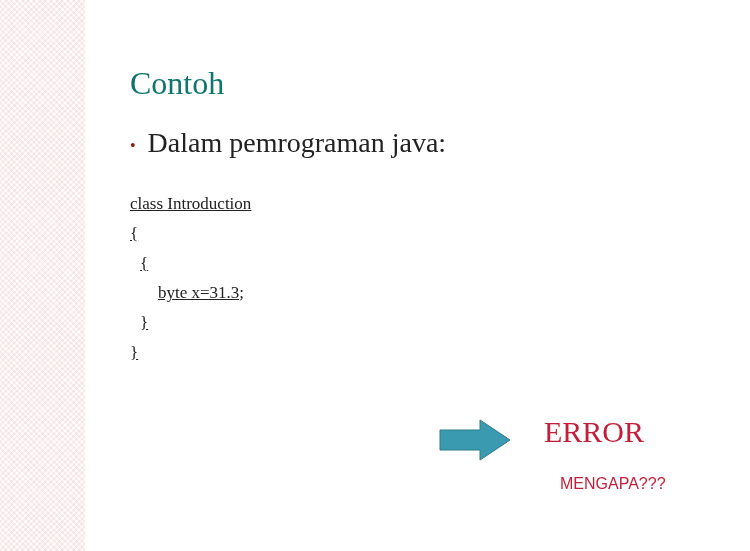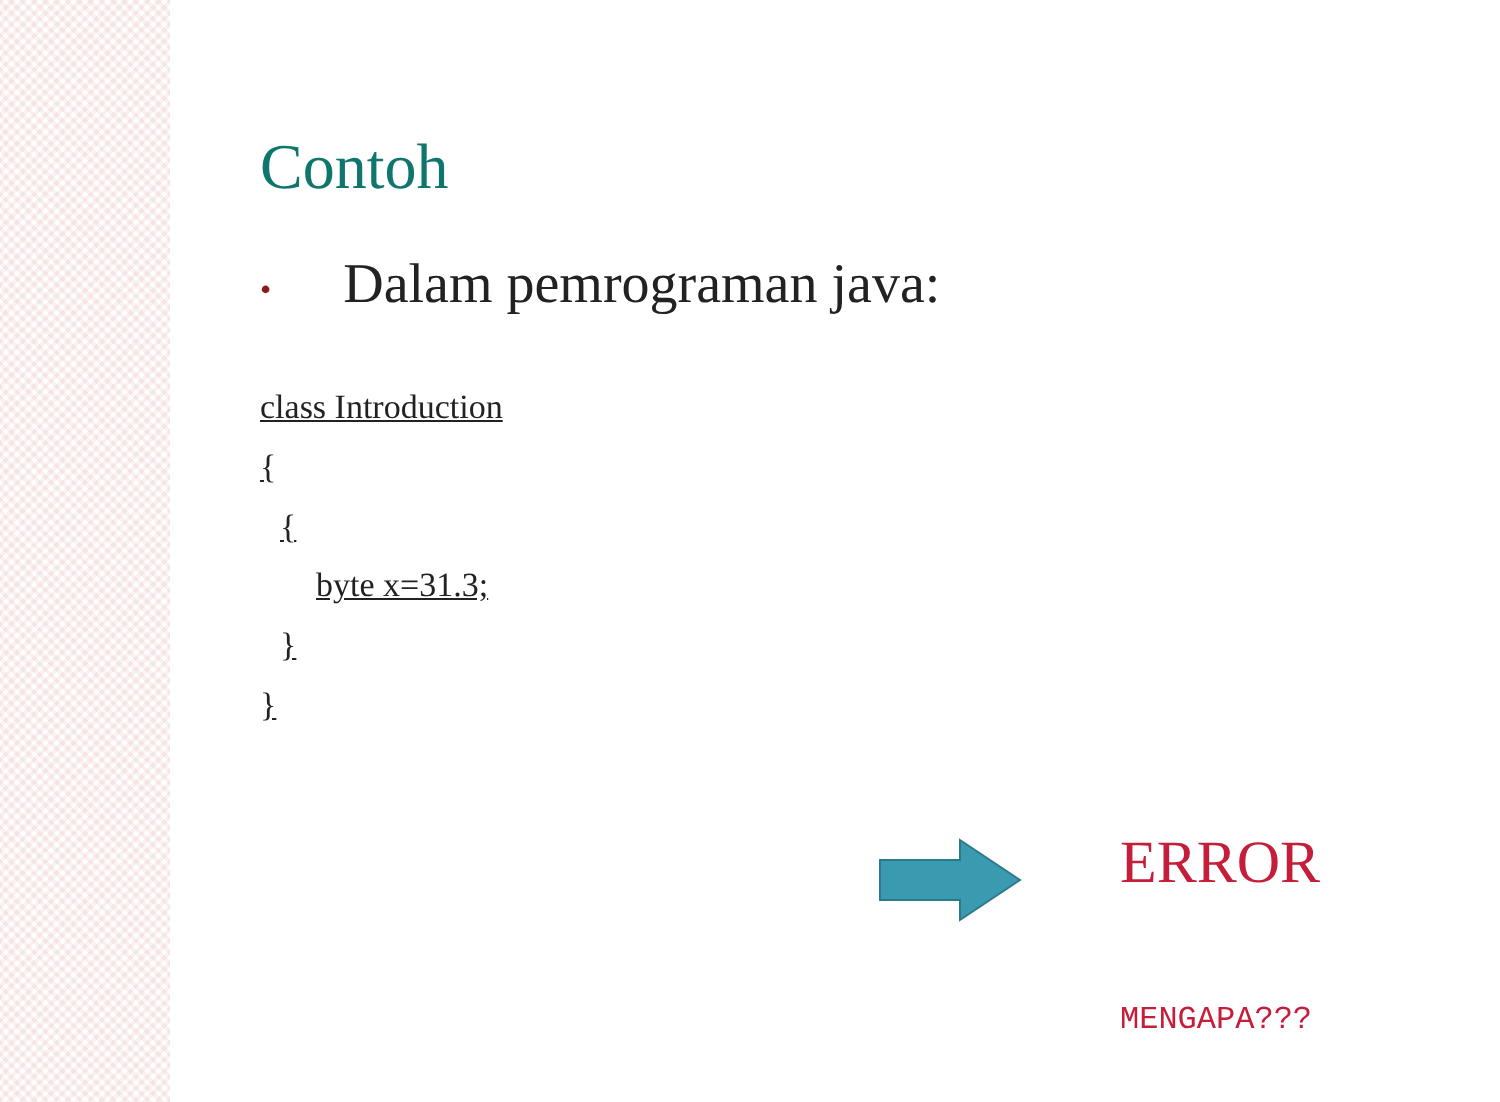--- a/index.html
+++ b/index.html
@@ -58,21 +58,20 @@
     }
     .bullet {
       color: #8b1a1a;
       font-size: 16px;
       margin-right: 12px;
       margin-top: 10px;
     }
     .bullet-text {
       font-size: 28px;
       color: #222;
-      margin-left: 24px;
     }
     .code-block {
       font-size: 17px;
       color: #222;
       line-height: 1.75;
       margin-top: 10px;
       text-decoration: underline;
     }
     .code-indent-1 {
       padding-left: 10px;
@@ -85,34 +84,33 @@
     }
     .arrow-container {
       position: absolute;
       left: 435px;
       top: 415px;
       width: 80px;
       height: 50px;
     }
     .error-text {
       position: absolute;
-      left: 560px;
+      left: 544px;
       top: 415px;
       font-size: 30px;
       color: #c41e3a;
       font-family: Georgia, serif;
     }
     .mengapa-text {
       position: absolute;
       left: 560px;
       top: 475px;
       font-size: 16px;
       color: #c41e3a;
-      font-family: Liberation Mono, monospace;
-      margin-top: 26px;
+      font-family: Liberation Sans, sans-serif;
     }
   </style>
 </head>
 <body>
 
 <div class="left-decoration"></div>
 
 <div class="content">
   <h1 class="title">Contoh</h1>
 

